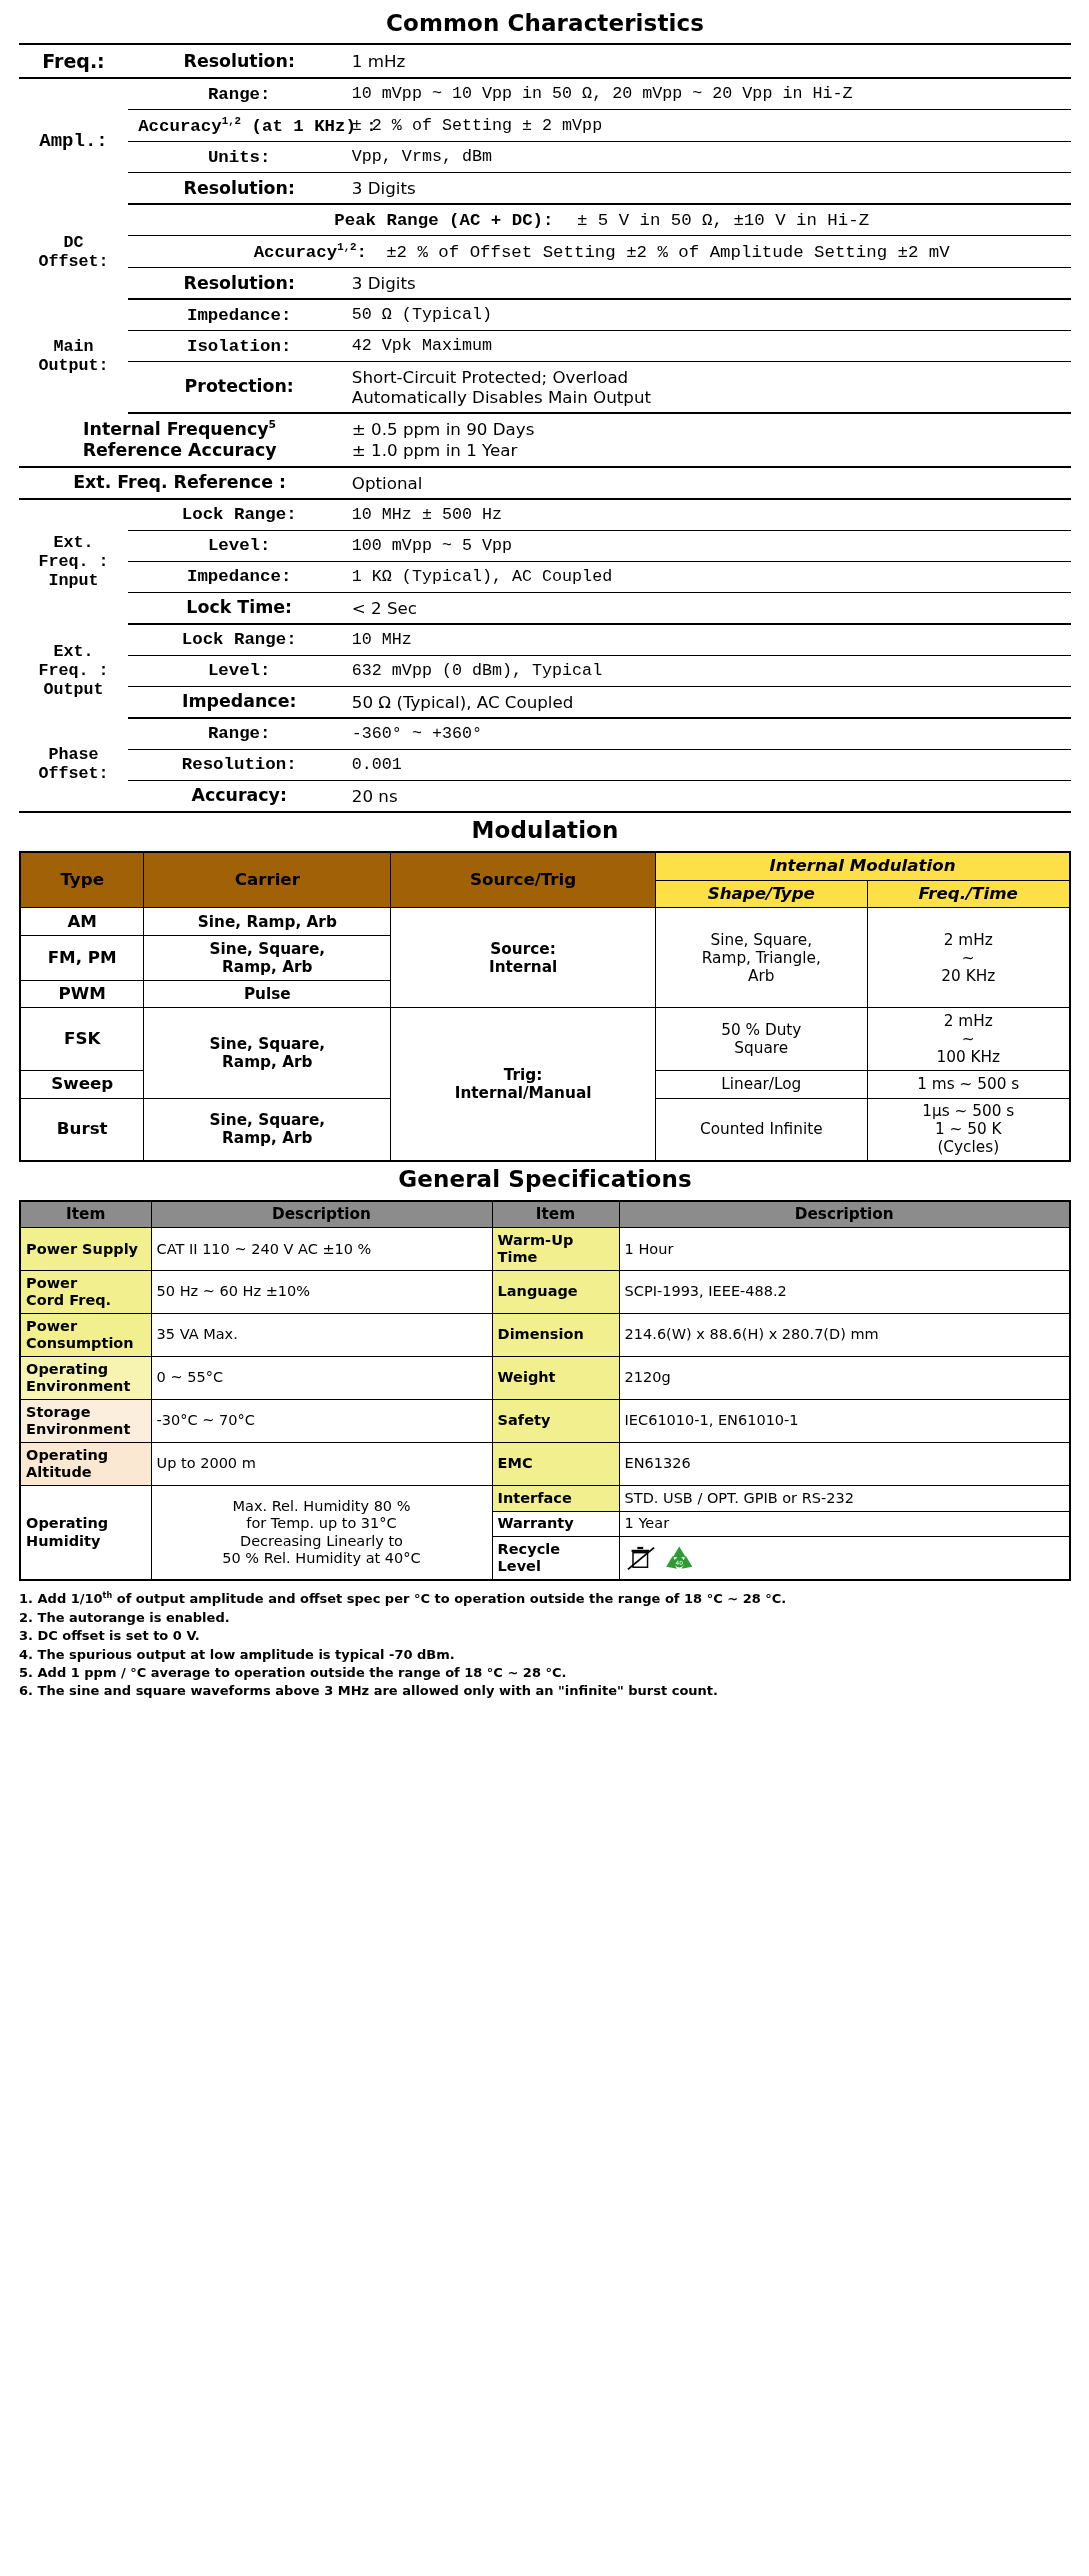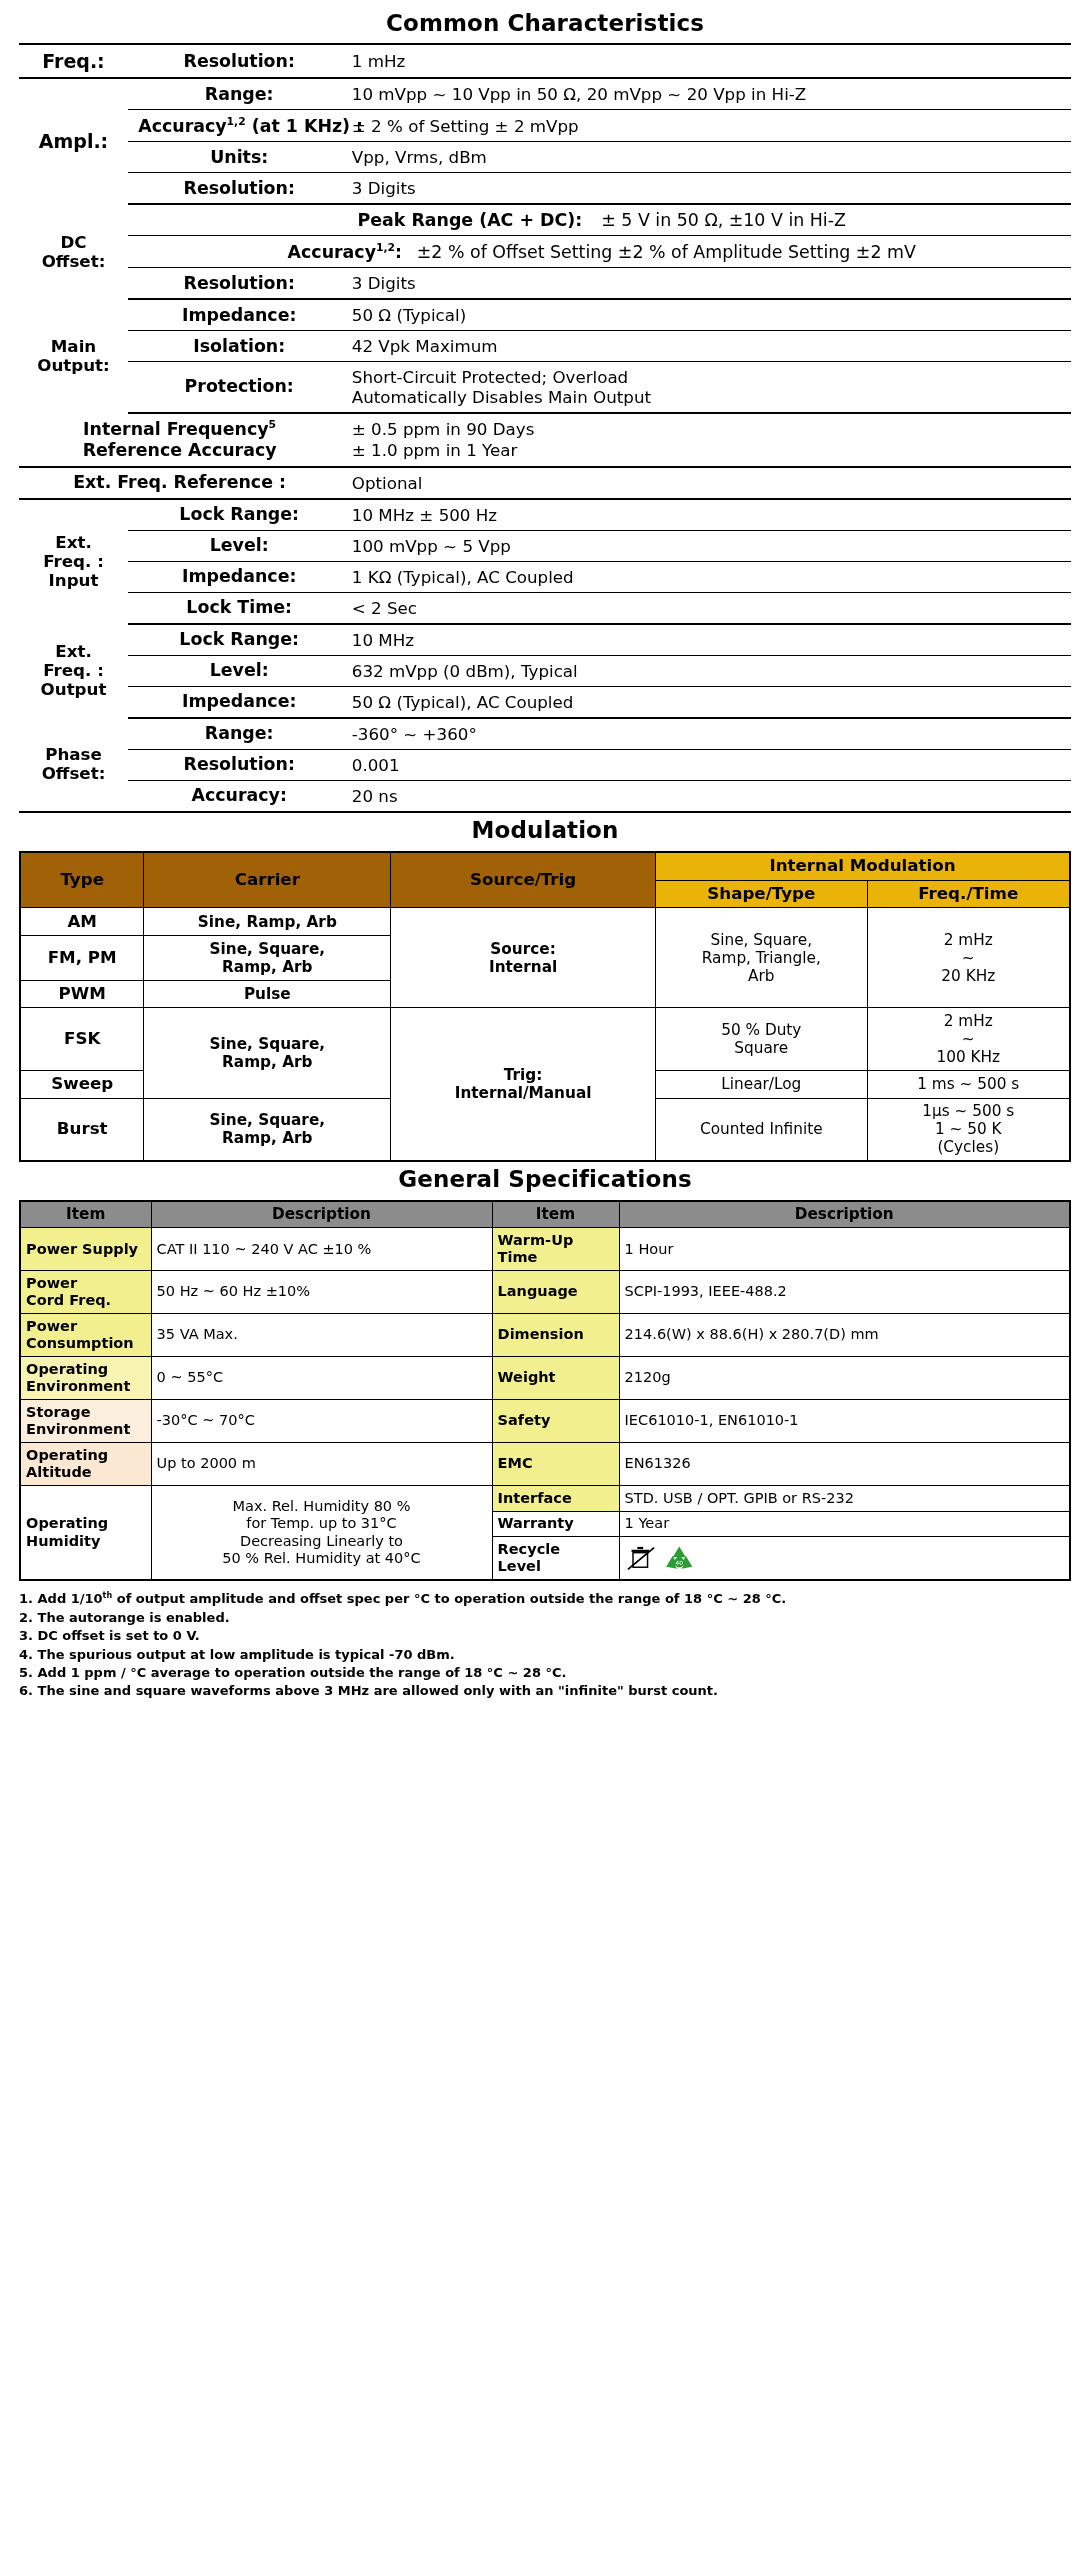--- a/index.html
+++ b/index.html
@@ -51,21 +51,21 @@
     font-weight: bold;
     font-size: 17.4px;
     white-space: nowrap;
     padding-left: 10.2px;
     text-align: center;
   }
   .cc td.val {
     font-size: 16.7px;
   }
   .rule-thick td { border-bottom: 2.9px solid #000; }
-  .rule-thin td { border-bottom: 1.1px solid #000; }
+  .rule-thin td { border-bottom: 1.1px solid #000; font-family: Liberation Mono, monospace; }
   .cc td.nb { border-bottom: none !important; }
   sup { font-size: 0.62em; vertical-align: super; }
   .cat-cell {
     font-weight: bold;
     font-size: 19px;
     text-align: center;
     vertical-align: middle;
     white-space: nowrap;
   }
   .two-line-cat { line-height: 1.15; }
@@ -83,22 +83,23 @@
     padding: 3.6px 2.9px;
     line-height: 1.18;
   }
   .mod th {
     background: #a16207;
     color: #000;
     font-weight: bold;
     font-size: 16.7px;
   }
   .mod th.orange {
-    background: #eab308;
+    background: #fde047;
     color: #000;
+    font-style: italic;
   }
   .mod td.type {
     font-weight: bold;
     font-size: 16.7px;
   }
   .mod td.bold {
     font-weight: bold;
   }
 
   

